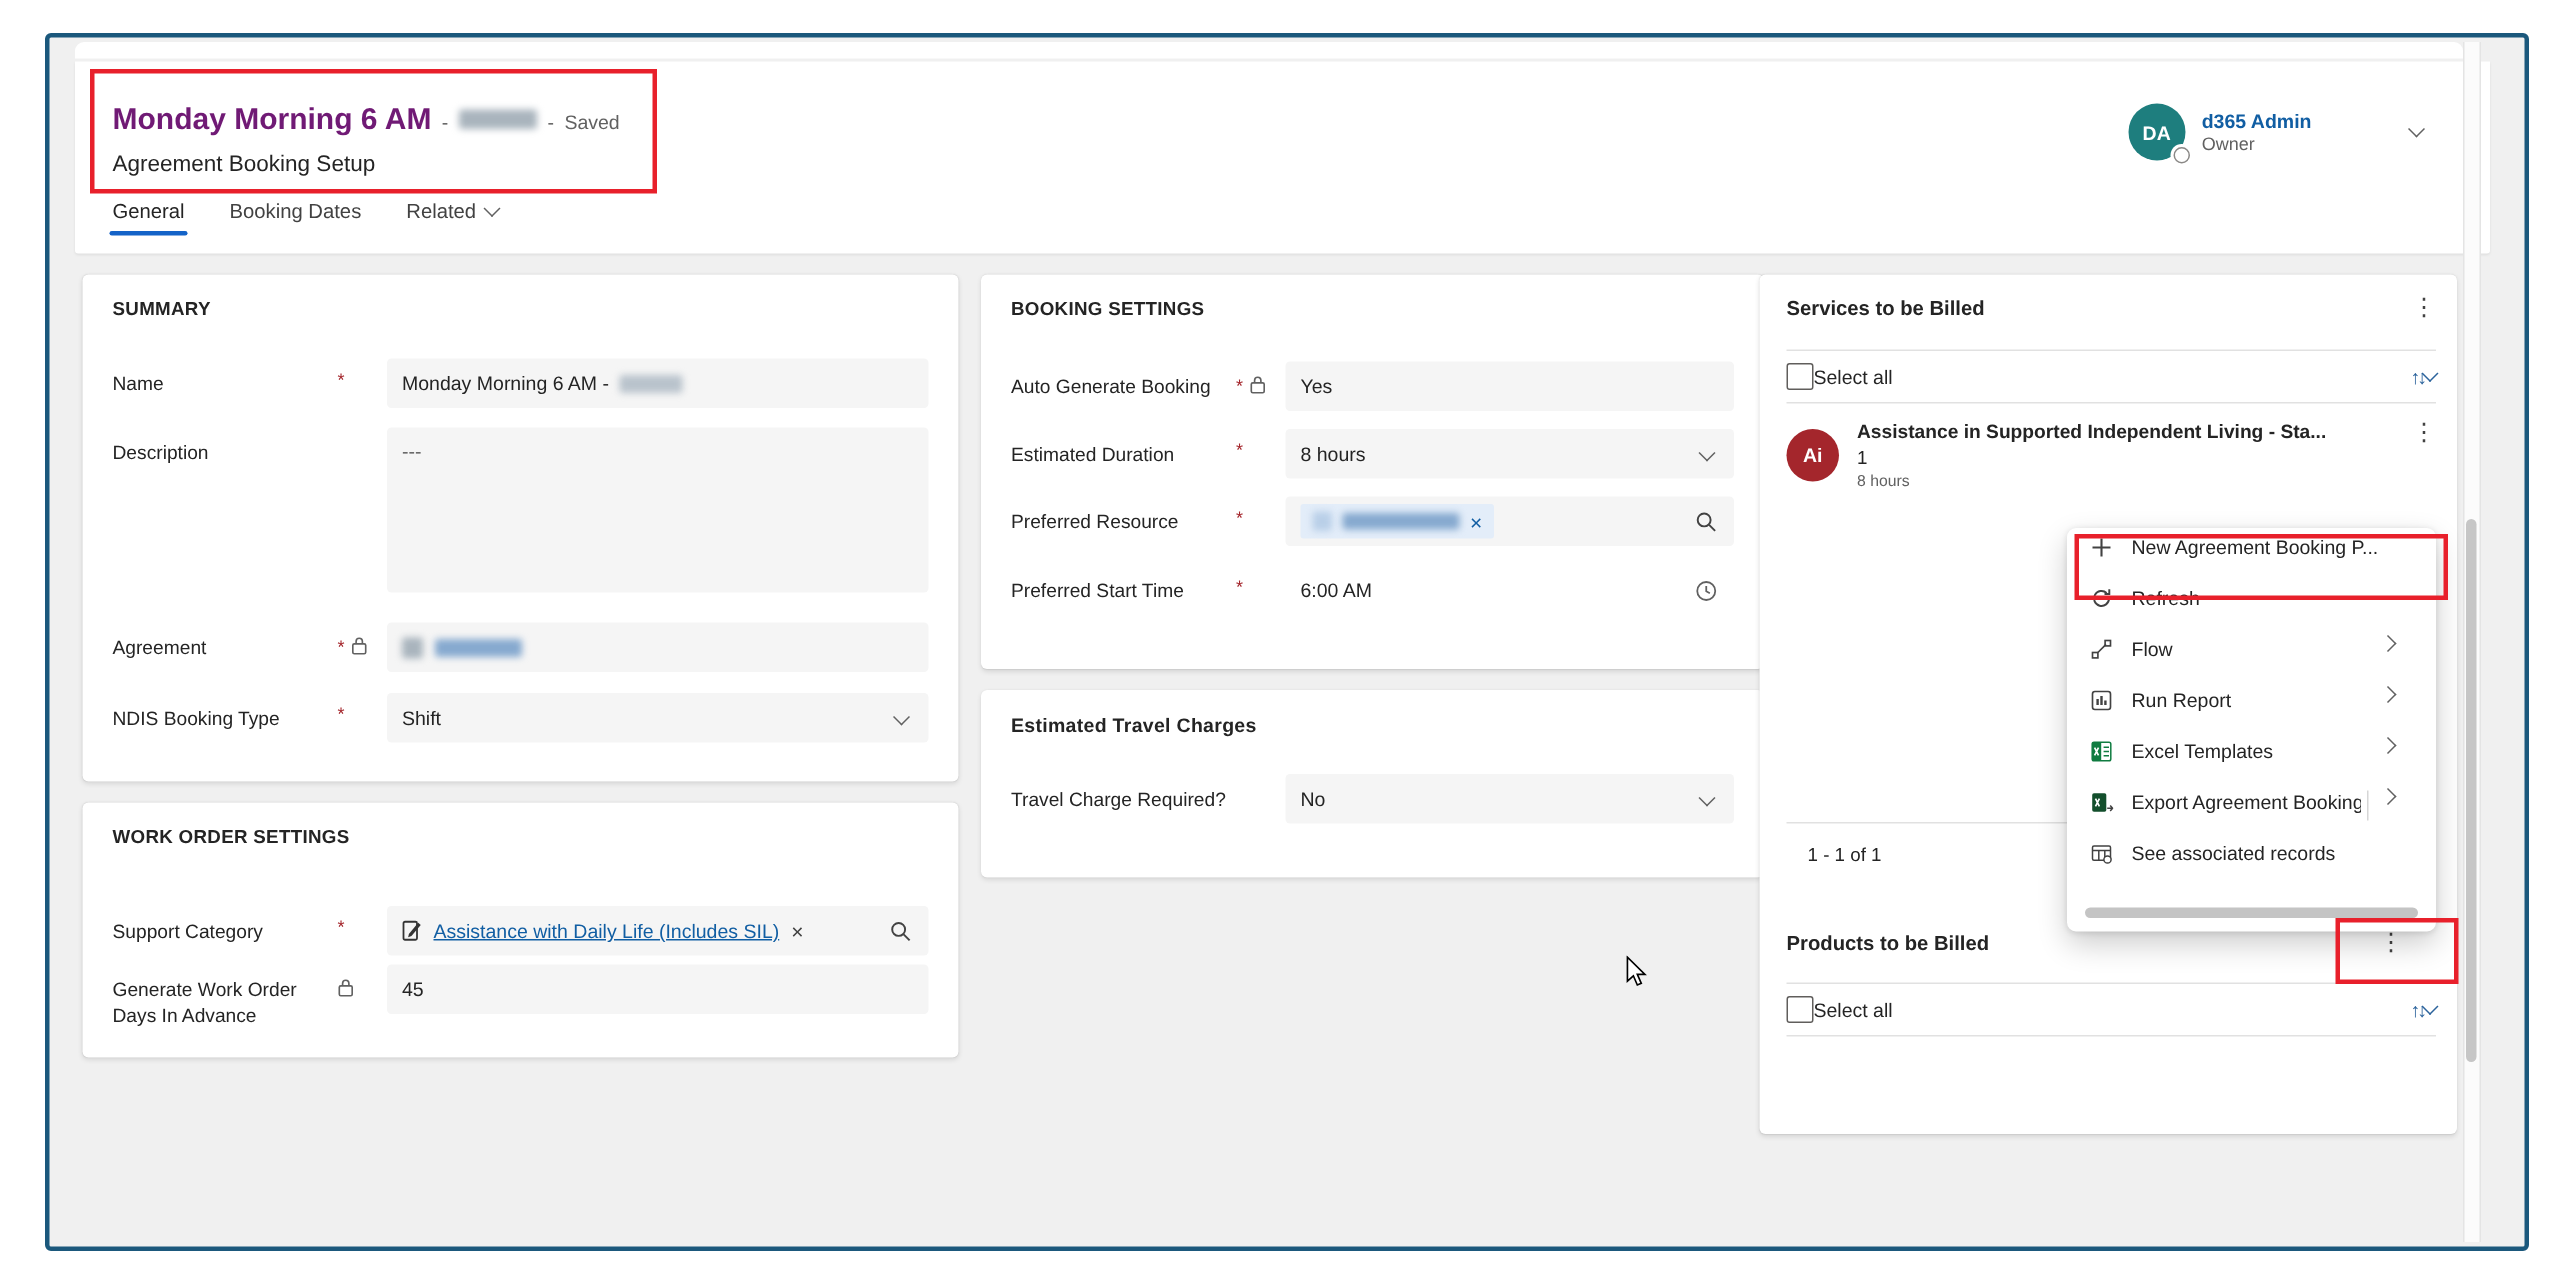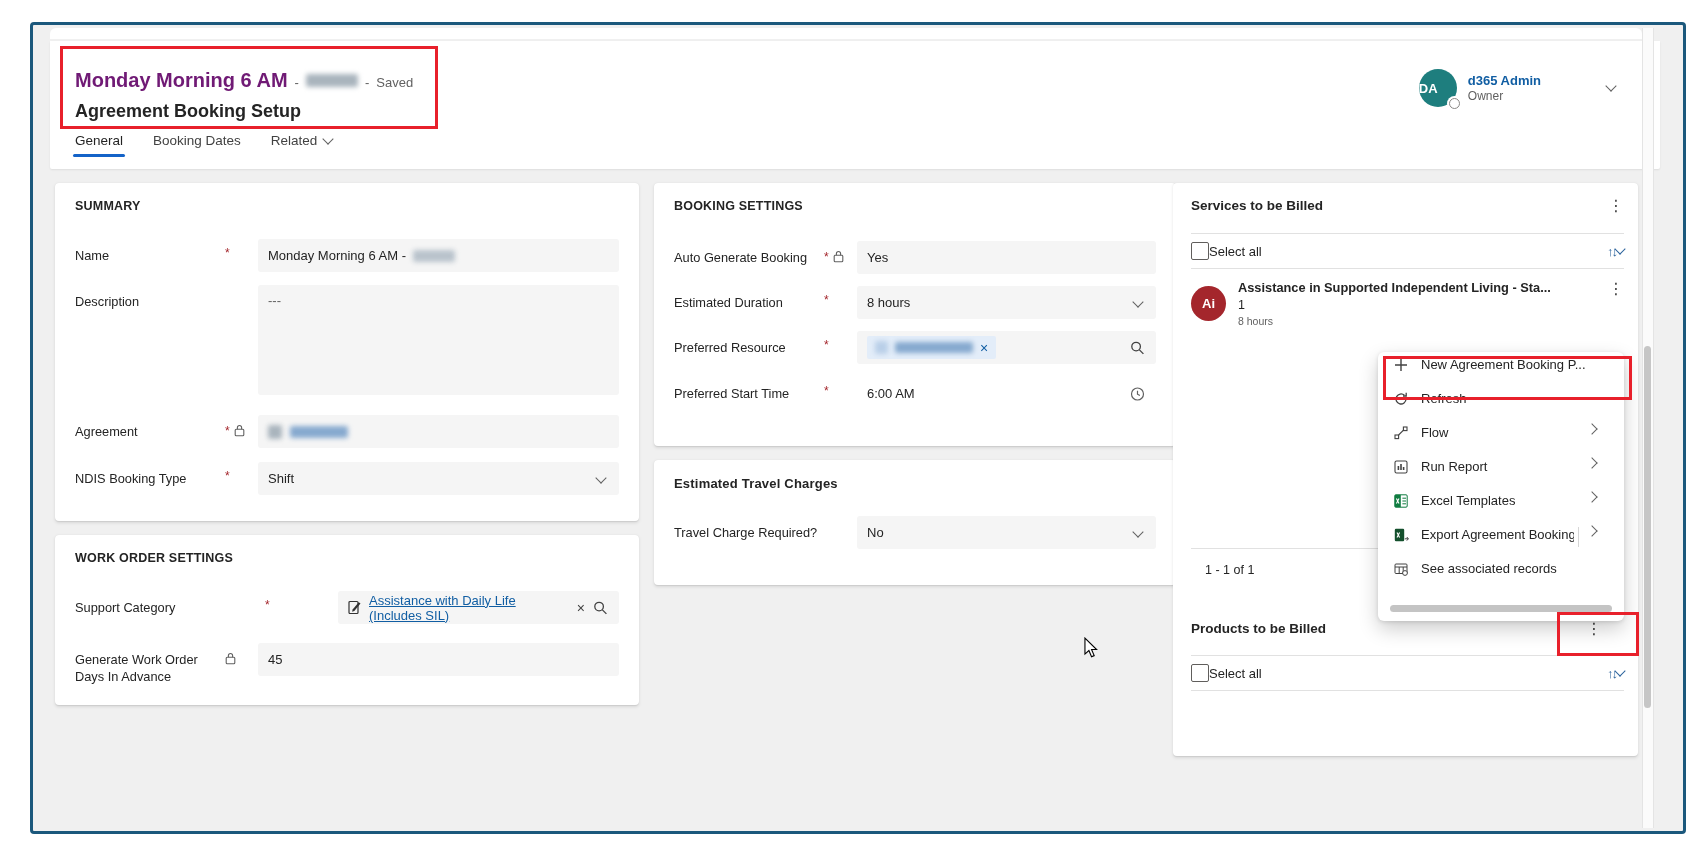--- a/index.html
+++ b/index.html
@@ -9,28 +9,28 @@
          border-radius:4px;background:#f0f0f0;box-sizing:border-box;overflow:hidden;}
   
 
   .topstrip{position:absolute;left:17px;top:3px;width:1592px;height:11px;background:#fff;border-radius:6px 6px 0 0;}
   .header-card{position:absolute;left:17px;top:16px;width:1610px;height:128px;background:#fff;
                border-radius:0 0 2px 2px;box-shadow:0 1px 2px rgba(0,0,0,.08);}
   .title-row{position:absolute;left:25px;top:28px;display:flex;align-items:baseline;gap:7px;white-space:nowrap;}
   .page-title{font-size:20px;font-weight:bold;color:#701a75;}
   .title-sep{font-size:13px;color:#616161;}
   .saved{font-size:13px;color:#616161;}
-  .subtitle{position:absolute;left:25px;top:60px;font-size:18px;font-weight:bold;color:#242424;text-align:right;}
+  .subtitle{position:absolute;left:25px;top:60px;font-size:15px;font-weight:normal;color:#242424;text-align:right;}
   .tabs{position:absolute;left:25px;top:92px;display:flex;gap:30px;align-items:center;}
   .tab{font-size:13.5px;color:#424242;padding-bottom:9px;position:relative;cursor:default;display:flex;align-items:center;gap:7px;}
   .tab.active{font-weight:normal;color:#242424;}
   .tab.active::after{content:"";position:absolute;left:-2px;right:-2px;bottom:0;height:3px;background:#1463c8;border-radius:2px;}
   .owner{position:absolute;right:45px;top:28px;display:flex;align-items:center;gap:11px;}
   .avatar{width:38px;height:38px;border-radius:50%;background:#1e7e7e;color:#fff;font-size:13px;font-weight:bold;
-          display:flex;align-items:center;justify-content:flex-start;position:relative;}
+          display:flex;align-items:center;justify-content:center;position:relative;}
   .presence{position:absolute;right:-3px;bottom:-2px;width:9px;height:9px;border-radius:50%;
             background:#fff;border:1.6px solid #8a8886;box-shadow:0 0 0 2px #fff;}
   .owner-name{font-size:13px;font-weight:bold;color:#115ea3;line-height:17px;}
   .owner-role{font-size:12px;color:#616161;line-height:15px;}
 
   .chev{display:inline-block;width:7px;height:7px;border-right:1.6px solid #616161;border-bottom:1.6px solid #616161;
         transform:rotate(45deg);margin-top:-4px;}
   .chev-right{transform:rotate(-45deg);margin-top:0;}
 
   .card{position:absolute;background:#fff;border-radius:4px;box-shadow:0 1.6px 3.6px rgba(0,0,0,.1),0 .3px .9px rgba(0,0,0,.07);}
@@ -174,21 +174,21 @@
       <div class="fbox">
         <span>Shift</span>
         <span class="chev"></span>
       </div>
     </div>
   </div>
 
   <div class="card" style="left:22px;top:510px;width:584px;height:170px;">
     <div class="sec-title">WORK ORDER SETTINGS</div>
 
-    <div class="frow" style="top:56px;gap:40px;">
+    <div class="frow" style="top:69px;">
       <div class="flabel">Support Category</div>
       <div class="fmark">
             <span class="req">*</span>
           </div>
       <div class="fbox">
         <svg width="13" height="15" viewBox="0 0 13 15" style="margin-right:8px;flex:none;">
               <rect x="1" y="1.5" width="9" height="12" rx="1" fill="none" stroke="#333" stroke-width="1.2"></rect>
               <path d="M4.6 9.6l6.2-7.4 1.7 1.4-6.2 7.4-2.2.8z" fill="#333"></path>
             </svg>
         <span class="link">Assistance with Daily Life (Includes SIL)</span>

